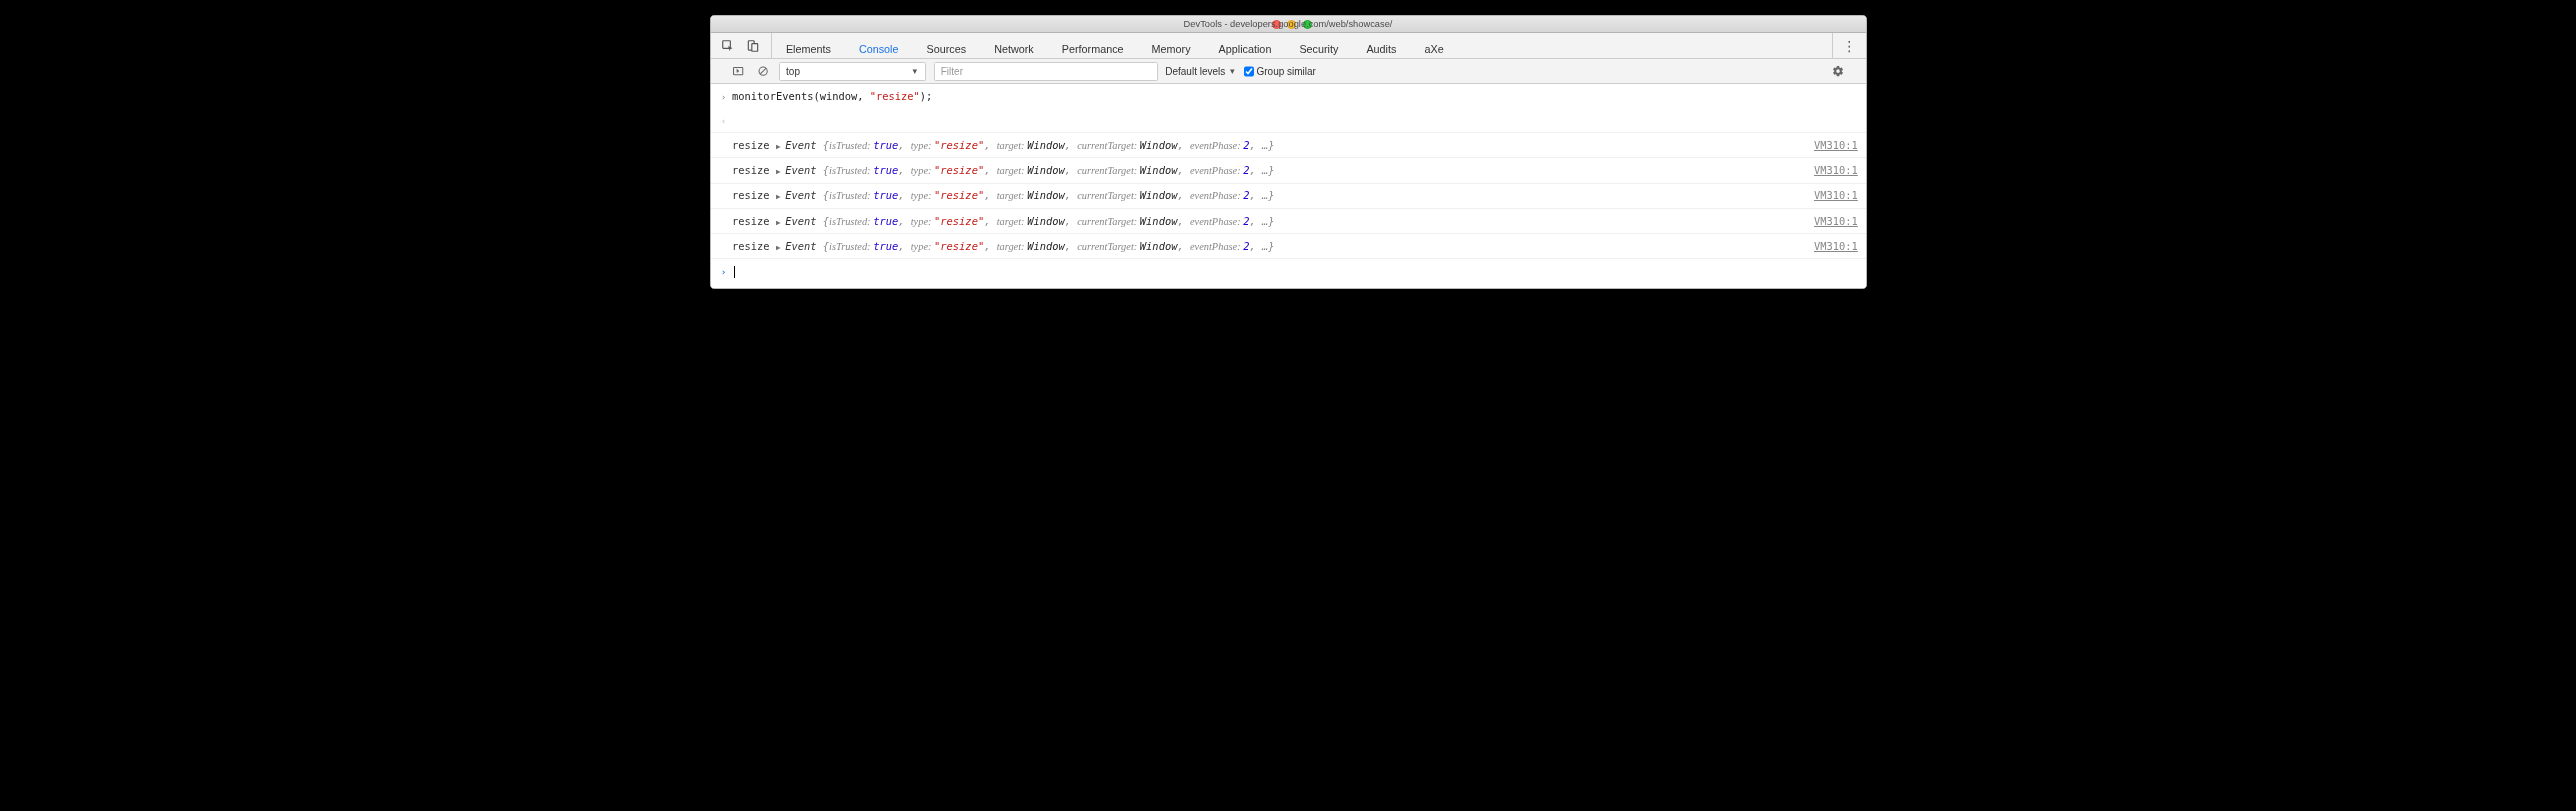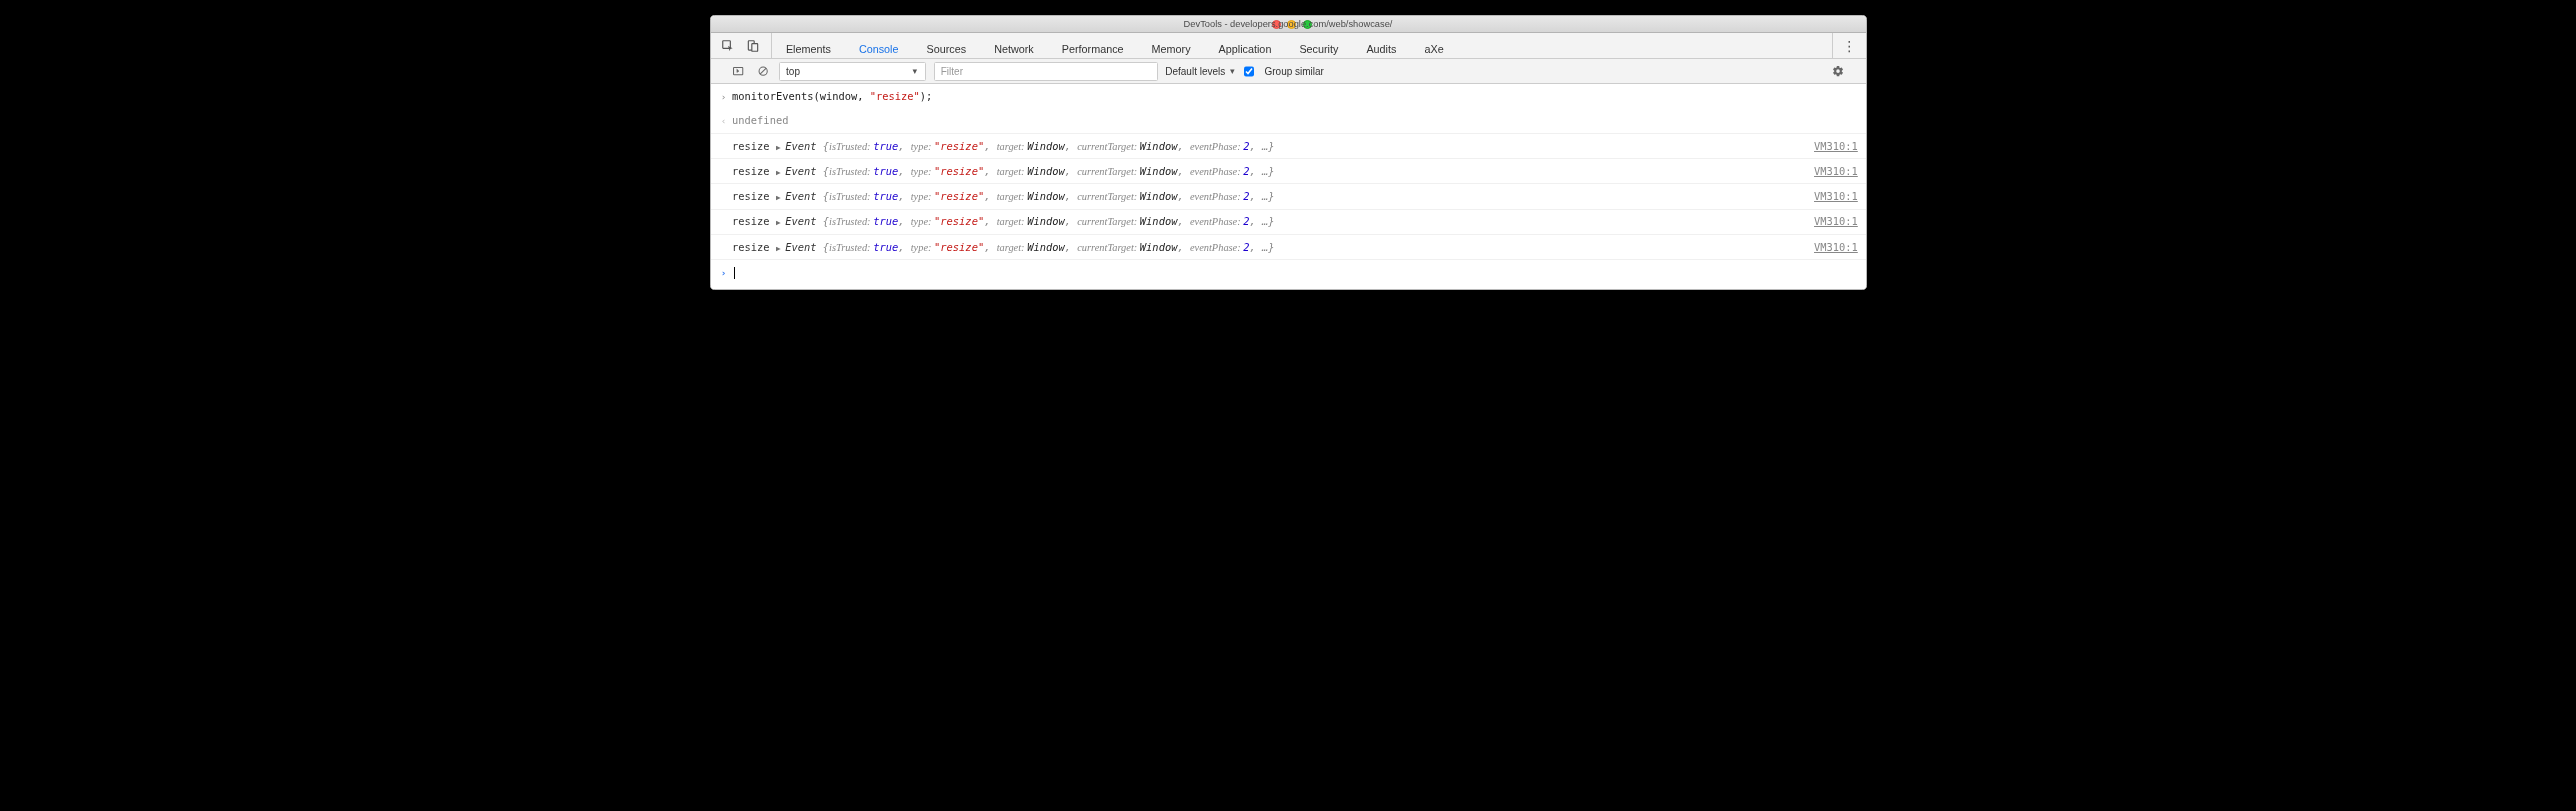--- a/index.html
+++ b/index.html
@@ -73,21 +73,21 @@
   }
   .ctx-select .arrow { color:#555; font-size:7.7px;}
   .filter-input {
     height:18.5px; border:0.8px solid #ccc; background:#fff;
     padding:0 6.2px; width:224px; font-size:10px;
     border-radius:1.5px; color:#333;
   }
   .filter-input::placeholder { color:#999;}
   .levels { display:flex; align-items:center; gap:3.1px; color:#333; cursor:pointer;}
   .levels .arrow { color:#555; font-size:7.7px;}
-  .chk { display:flex; align-items:center; gap:10px; color:#333;}
+  .chk { display:flex; align-items:center; gap:2px; color:#333;}
   .chk input { width:10.8px; height:10.8px;}
   .toolbar .spacer { flex:1;}
   .gear { color:#666;}
   
   .console {
     font-family: Menlo, Consolas, monospace;
     font-size: 10.4px;
     line-height: 1.45;
     background:#fff;
   }
@@ -198,21 +198,20 @@
 
   <div class="console">
 
     <div class="row noborder">
       <div class="gutter">›</div>
       <div class="content"><span class="c-fn">monitorEvents</span><span class="c-paren">(</span><span class="c-ident">window</span><span class="c-paren">, </span><span class="c-str">"resize"</span><span class="c-paren">);</span></div>
     </div>
 
     <div class="row">
       <div class="gutter" style="color:#bbb">‹</div>
-      <div class="content c-undef">undefined</div>
     </div>
 
     <div id="events-container">
         <div class="row">
           <div class="gutter"></div>
           <div class="content"><span>resize </span><span class="tri">▶</span><span class="italic">Event </span><span class="c-gray italic">{</span><span class="c-key">isTrusted: </span><span class="c-true italic">true</span><span class="c-gray italic">, </span><span class="c-key">type: </span><span class="c-str italic">"resize"</span><span class="c-gray italic">, </span><span class="c-key">target: </span><span class="c-win italic">Window</span><span class="c-gray italic">, </span><span class="c-key">currentTarget: </span><span class="c-win italic">Window</span><span class="c-gray italic">, </span><span class="c-key">eventPhase: </span><span class="c-num italic">2</span><span class="c-gray italic">, …}</span></div>
           <div class="src">VM310:1</div>
         </div>
         <div class="row">
           <div class="gutter"></div>

